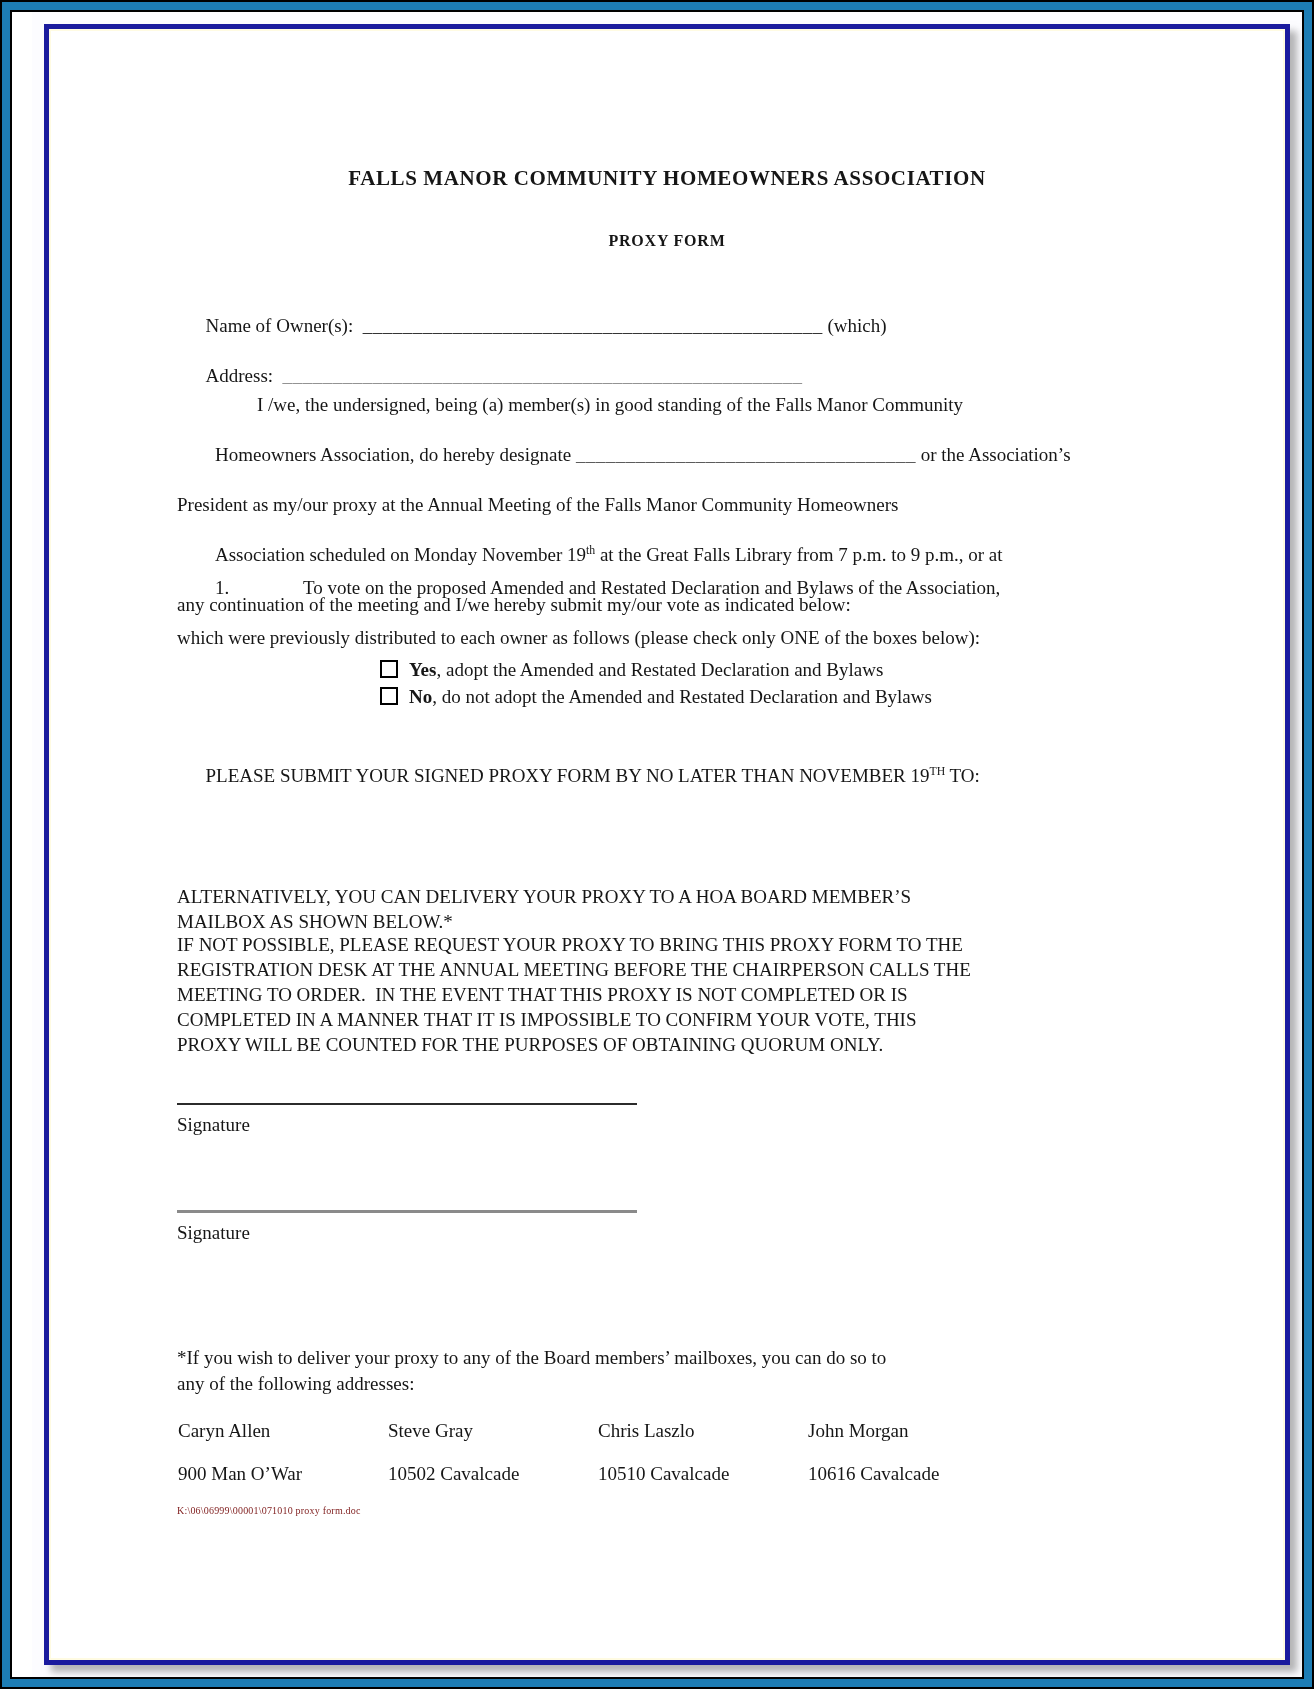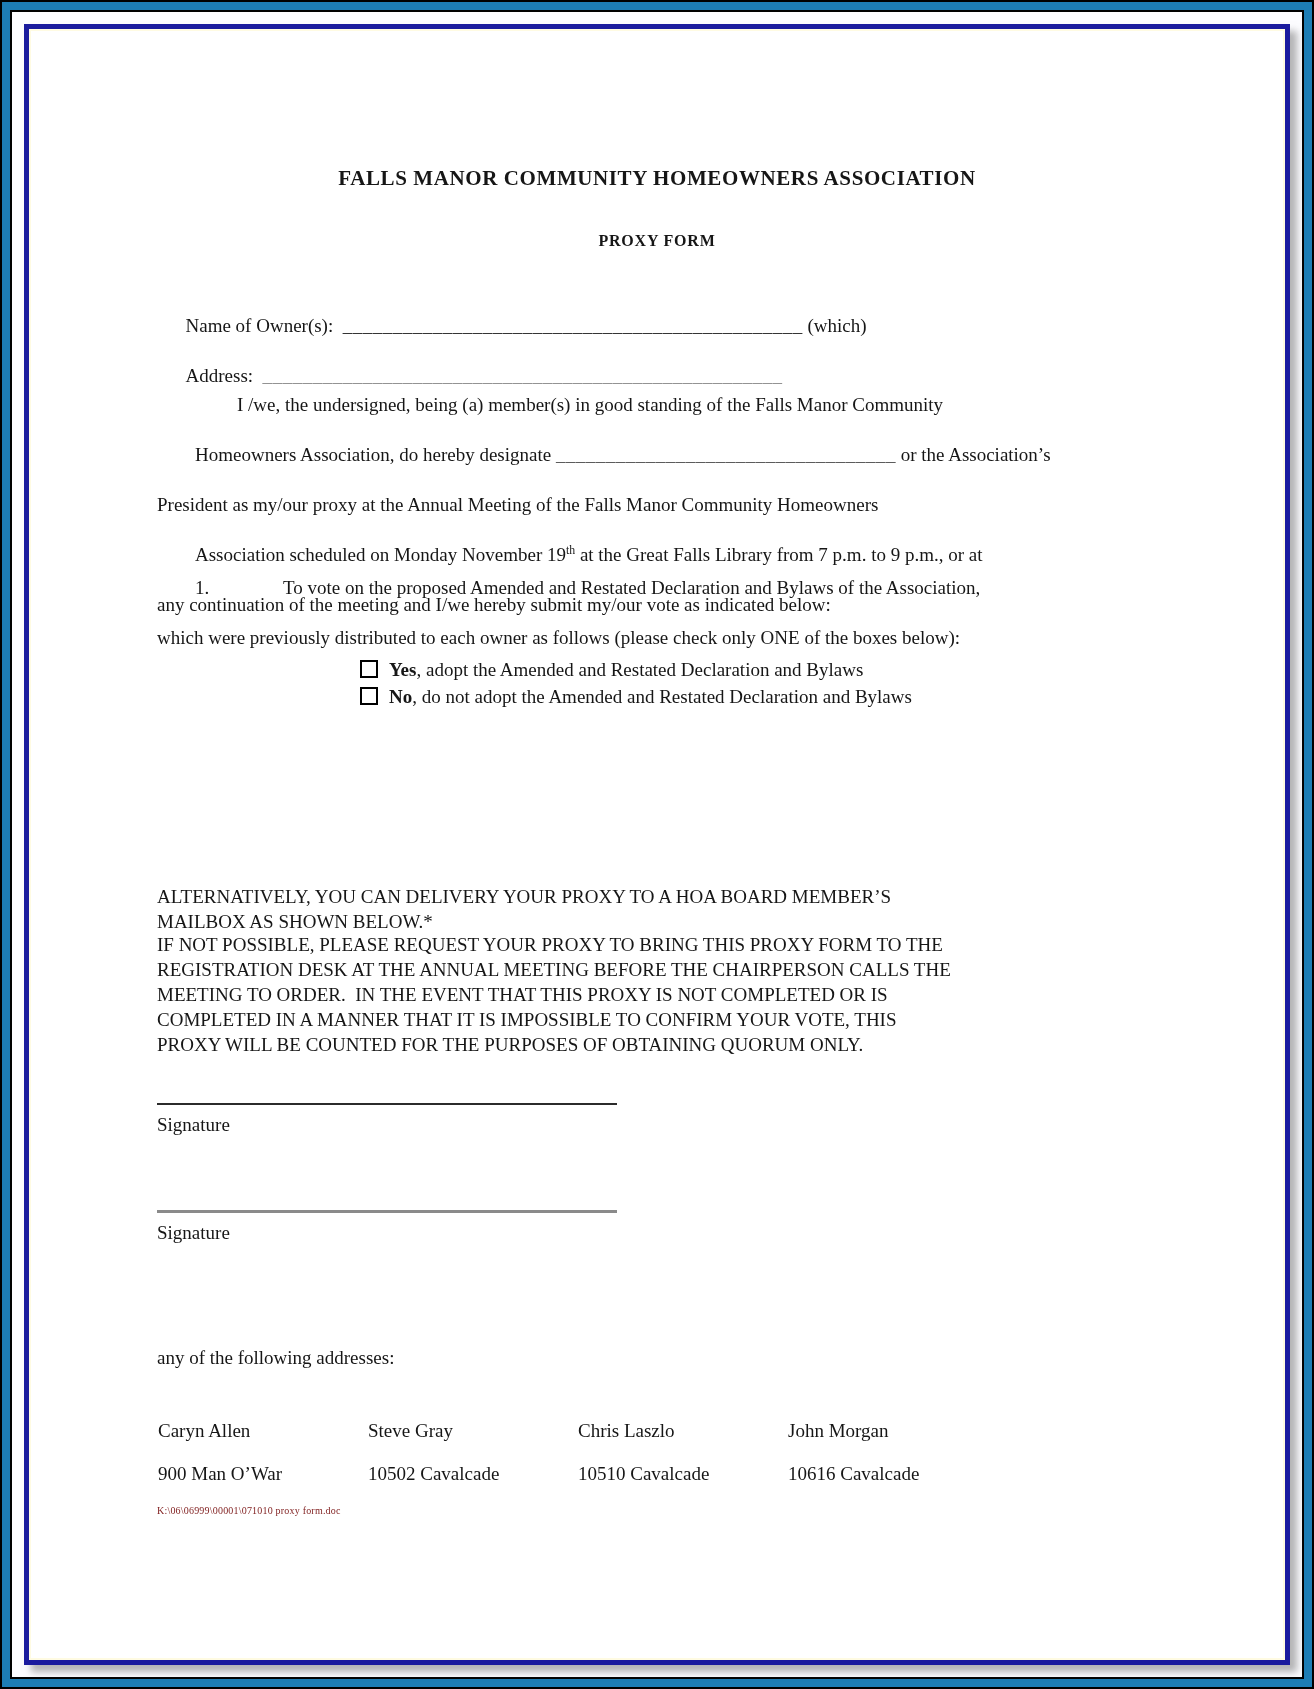--- a/index.html
+++ b/index.html
@@ -3,21 +3,21 @@
 <meta charset="utf-8">
 <style>
   html,body{margin:0;padding:0;background:#fff;}
   .page{
     width:1314px;height:1689px;position:relative;overflow:hidden;
     font-family:"Liberation Serif","DejaVu Serif",serif;color:#161616;
     background:#fff;
   }
   .b1{border:2px solid #000;height:100%;box-sizing:border-box;}
   .b2{border:8px solid #1d7db5;height:100%;box-sizing:border-box;}
-  .b3{border:2px solid #000;height:100%;box-sizing:border-box;}
+  .b3{border:2px solid #000;height:100%;box-sizing:border-box;padding-left:20px;}
   .b4{padding:12px;height:100%;box-sizing:border-box;background:#fcfcff;}
   .b5{border:5px solid #1b1b9e;height:100%;box-sizing:border-box;
       box-shadow:7px 7px 7px rgba(120,120,120,0.55);background:#fff;}
   .b6{border:2px solid #fffbe2;height:100%;box-sizing:border-box;background:#fff;}
   .content{position:relative;width:100%;height:100%;font-size:19px;line-height:25px;}
   .abs{position:absolute;}
   .center{left:0;width:100%;text-align:center;}
   .bold{font-weight:bold;}
   .line{white-space:pre-wrap;}
   .title{font-size:21px;font-weight:bold;letter-spacing:0.6px;}
@@ -84,20 +84,23 @@
 
     <div class="abs" style="top:601px;left:291px;">
       <div class="opt-row">
         <span class="cb"></span><span class="bold">Yes</span><span>, adopt the Amended and Restated Declaration and Bylaws</span>
       </div>
       <div class="opt-row">
         <span class="cb"></span><span class="bold">No</span><span>, do not adopt the Amended and Restated Declaration and Bylaws</span>
       </div>
     </div>
 
+    <div class="abs line" style="top:707px;left:126px;">
+      <span>PLEASE SUBMIT YOUR SIGNED PROXY FORM BY NO LATER THAN NOVEMBER 19</span><sup>TH</sup><span> TO:</span>
+    </div>
 
 
     <div class="abs" style="top:901px;left:126px;width:1040px;">
       <div class="line">IF NOT POSSIBLE, PLEASE REQUEST YOUR PROXY TO BRING THIS PROXY FORM TO THE</div>
       <div class="line">REGISTRATION DESK AT THE ANNUAL MEETING BEFORE THE CHAIRPERSON CALLS THE</div>
       <div class="line">MEETING TO ORDER.  IN THE EVENT THAT THIS PROXY IS NOT COMPLETED OR IS</div>
       <div class="line">COMPLETED IN A MANNER THAT IT IS IMPOSSIBLE TO CONFIRM YOUR VOTE, THIS</div>
       <div class="line">PROXY WILL BE COUNTED FOR THE PURPOSES OF OBTAINING QUORUM ONLY.</div>
     </div>
 
@@ -106,20 +109,21 @@
       <div class="line">MAILBOX AS SHOWN BELOW.*</div>
     </div>
 
     <div class="abs sig-line" style="top:1072px;left:126px;"></div>
     <div class="abs line" style="top:1081px;left:126px;">Signature</div>
 
     <div class="abs sig-line gray" style="top:1179px;left:126px;"></div>
     <div class="abs line" style="top:1189px;left:126px;">Signature</div>
 
     <div class="abs" style="top:1314px;left:126px;width:1020px;line-height:26px;">
+      <div class="line">*If you wish to deliver your proxy to any of the Board members’ mailboxes, you can do so to</div>
       <div class="line">any of the following addresses:</div>
     </div>
 
     <div class="abs board-row" style="top:1386px;left:127px;line-height:27px;">
       <div class="board-col">
         <div class="line">Caryn Allen</div>
         <div class="line addr">900 Man O’War</div>
       </div>
       <div class="board-col">
         <div class="line">Steve Gray</div>

